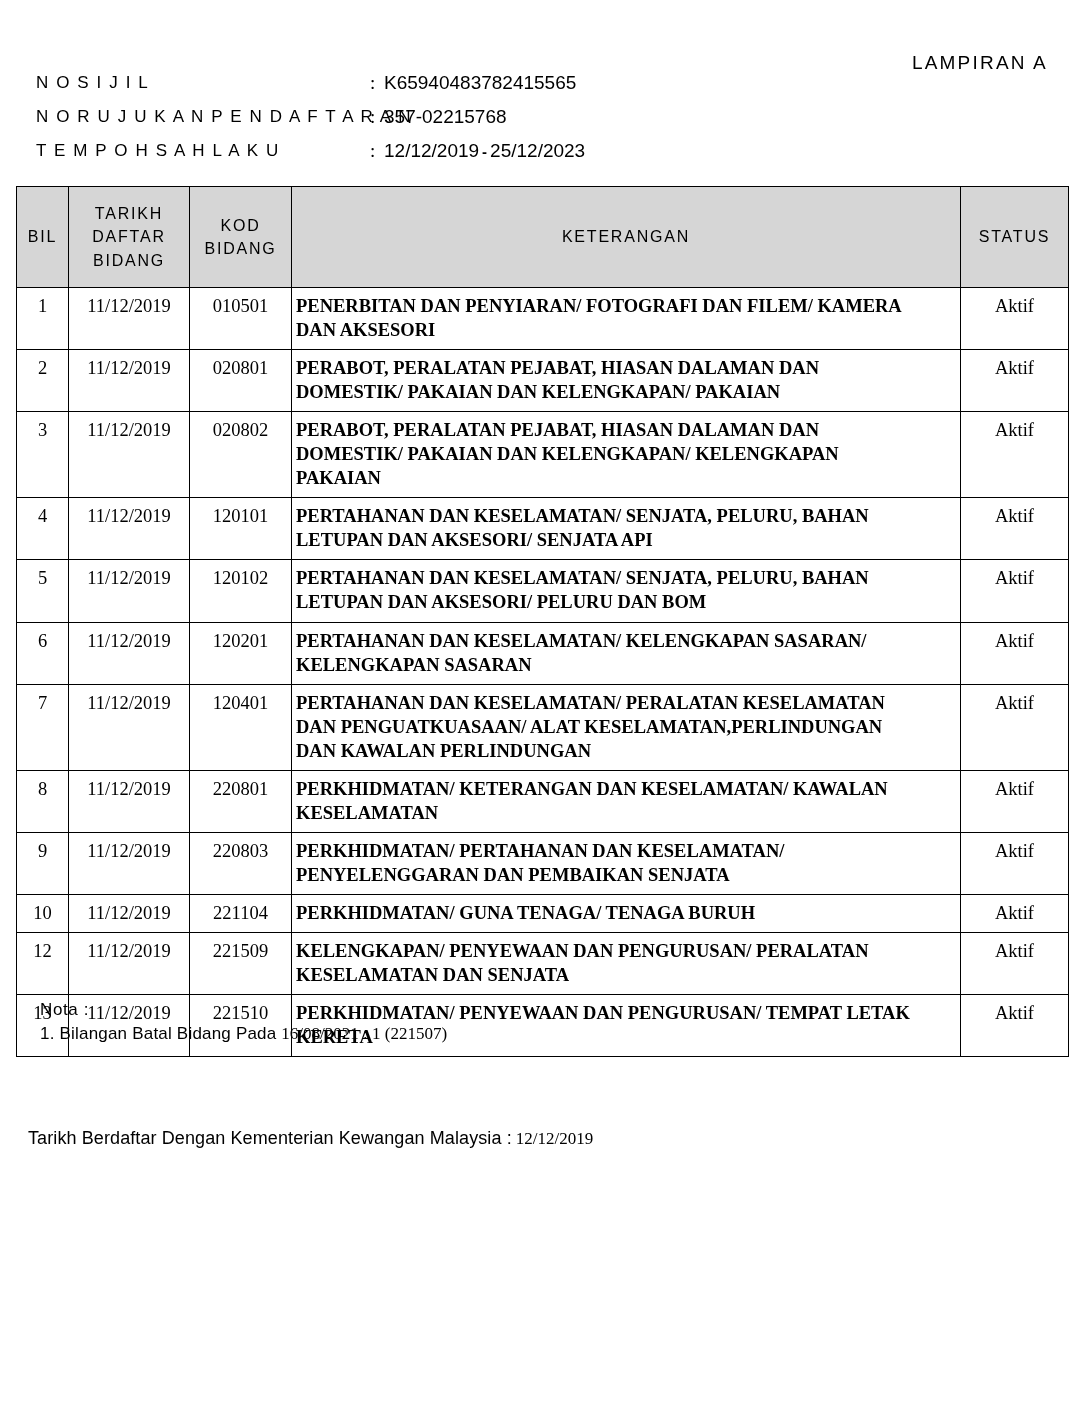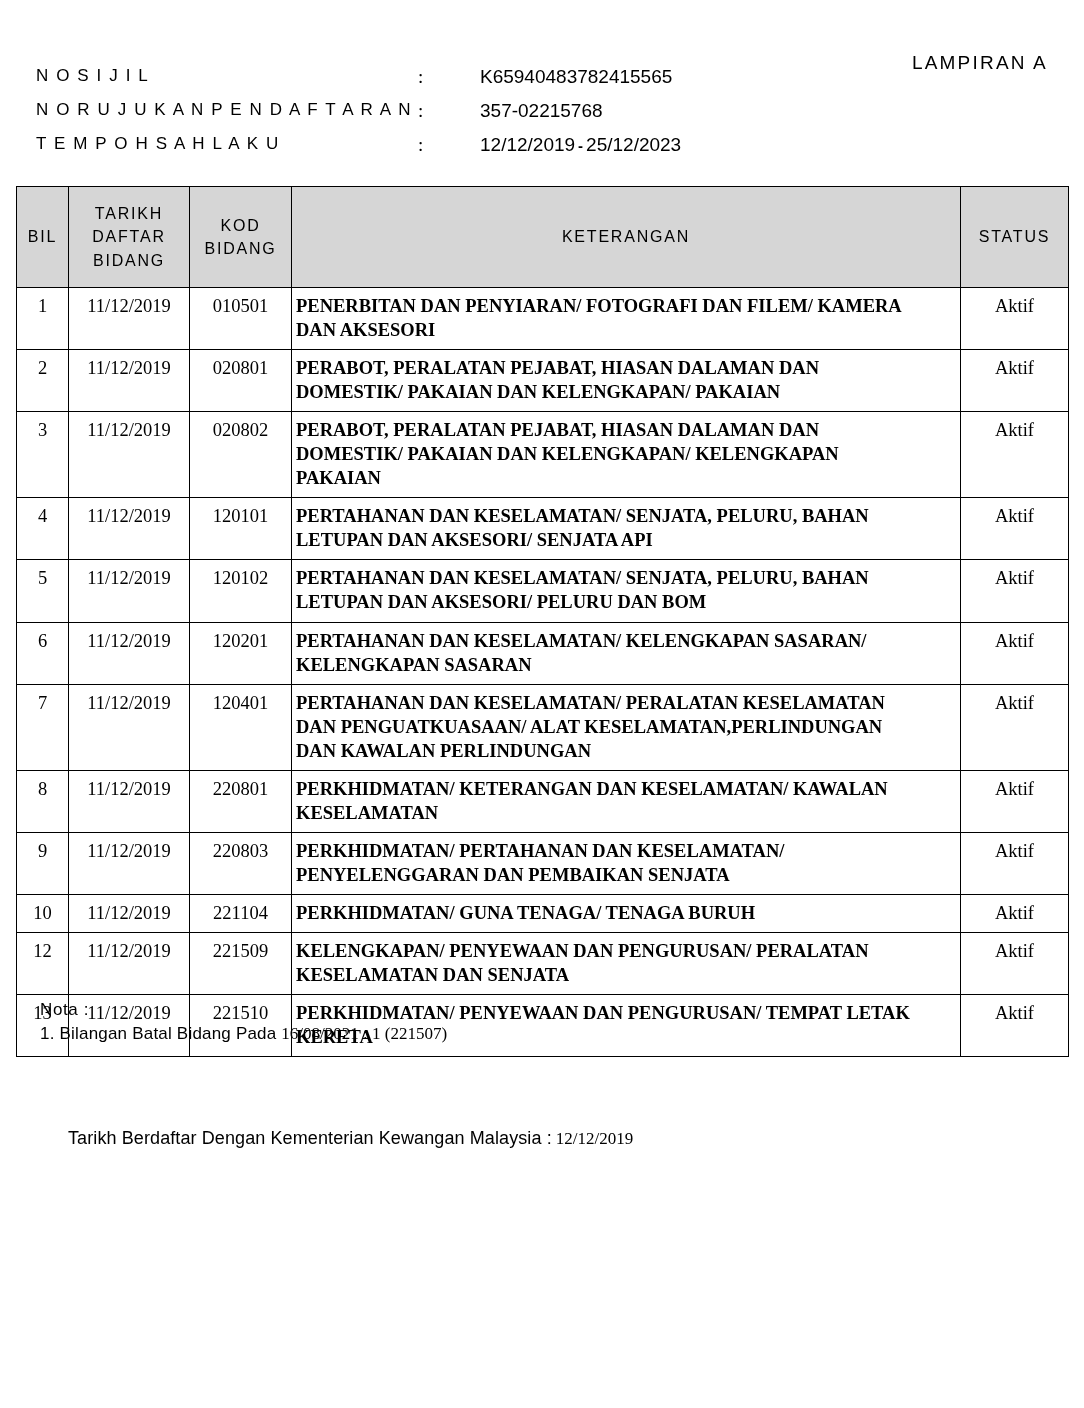--- a/index.html
+++ b/index.html
@@ -33,23 +33,22 @@
 
   
   .meta {
     position: absolute;
     top: 66px;
     left: 36px;
     width: 860px;
   }
   .meta-row {
     display: flex;
-    align-items: flex-start;
+    align-items: center;
     height: 34px;
-    gap: 48px;
   }
   .meta-label {
     width: 334px;
     font-family: "Liberation Sans", sans-serif;
     font-size: 17px;
     letter-spacing: 1.6px;
     white-space: nowrap;
   }
   .meta-colon {
     width: 14px;
@@ -152,21 +151,20 @@
   .reg-footer {
     position: absolute;
     top: 1128px;
     left: 28px;
     white-space: nowrap;
   }
   .reg-footer .reg-label {
     font-family: "Liberation Sans", sans-serif;
     font-size: 18px;
     letter-spacing: 0.1px;
-    margin-left: 40px;
   }
   .reg-footer .reg-value {
     font-family: "Liberation Serif", serif;
     font-size: 17px;
   }
 </style>
 </head>
 <body>
 
 <div class="page">

